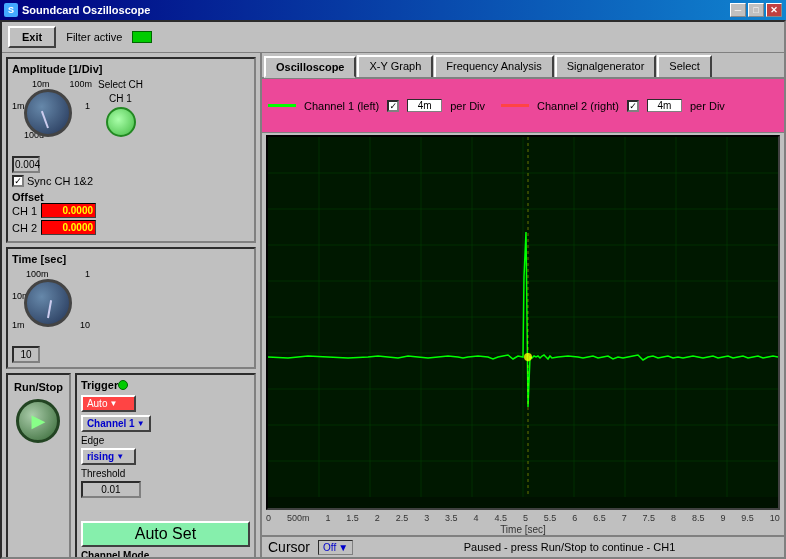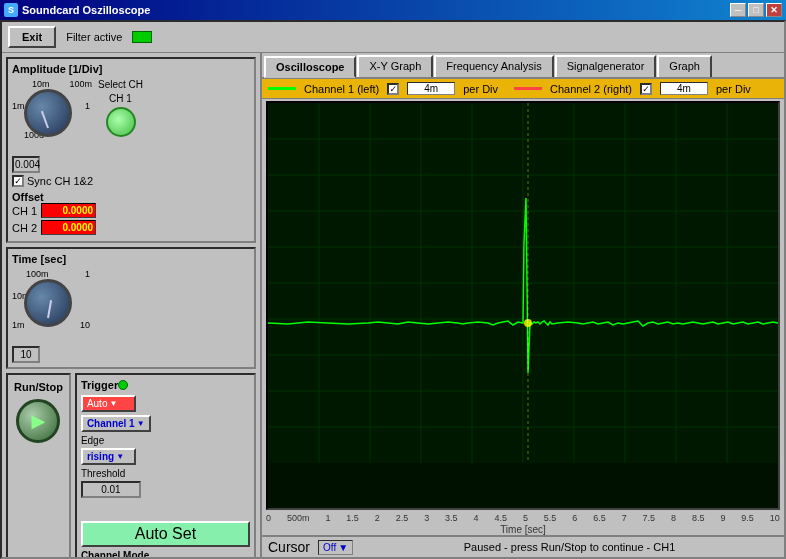--- a/index.html
+++ b/index.html
@@ -241,36 +241,36 @@
       background: #c0c0c0;
       border-bottom: 2px solid #c0c0c0;
       font-weight: bold;
       position: relative;
       top: 1px;
       z-index: 1;
     }
     .channel-row {
       display: flex;
       align-items: center;
-      padding: 3px 6px;
+      padding: 20px 6px;
       gap: 8px;
-      background: #eab308;
+      background: #ec4899;
       border-bottom: 1px solid #808080;
     }
     .ch-checkbox {
       width: 12px; height: 12px;
       border: 2px inset #808080;
       background: white;
       display: flex; align-items: center; justify-content: center;
       font-size: 9px;
     }
     .per-div-input {
       background: white;
       border: 1px inset #808080;
-      width: 48px;
+      width: 35px;
       font-size: 10px;
       text-align: center;
     }
     .oscilloscope-display {
       flex: 1;
       background: #001100;
       border: 2px inset #404040;
       margin: 2px 4px;
       position: relative;
       overflow: hidden;
@@ -450,21 +450,21 @@
 
     </div>
 
     <div class="right-panel">
 
       <div class="tabs-row">
         <div class="tab active">Oscilloscope</div>
         <div class="tab">X-Y Graph</div>
         <div class="tab">Frequency Analysis</div>
         <div class="tab">Signalgenerator</div>
-        <div class="tab">Graph</div>
+        <div class="tab">Select</div>
       </div>
 
       <div class="channel-row">
         <div style="width:28px; height:3px; background:#00ff00;"></div>
         <span>Channel 1 (left)</span>
         <div class="ch-checkbox">✓</div>
         <input class="per-div-input" value="4m" style="">
         <span>per Div</span>
         <div style="width:28px; height:3px; background:#ff4444; margin-left:8px;"></div>
         <span>Channel 2 (right)</span>

